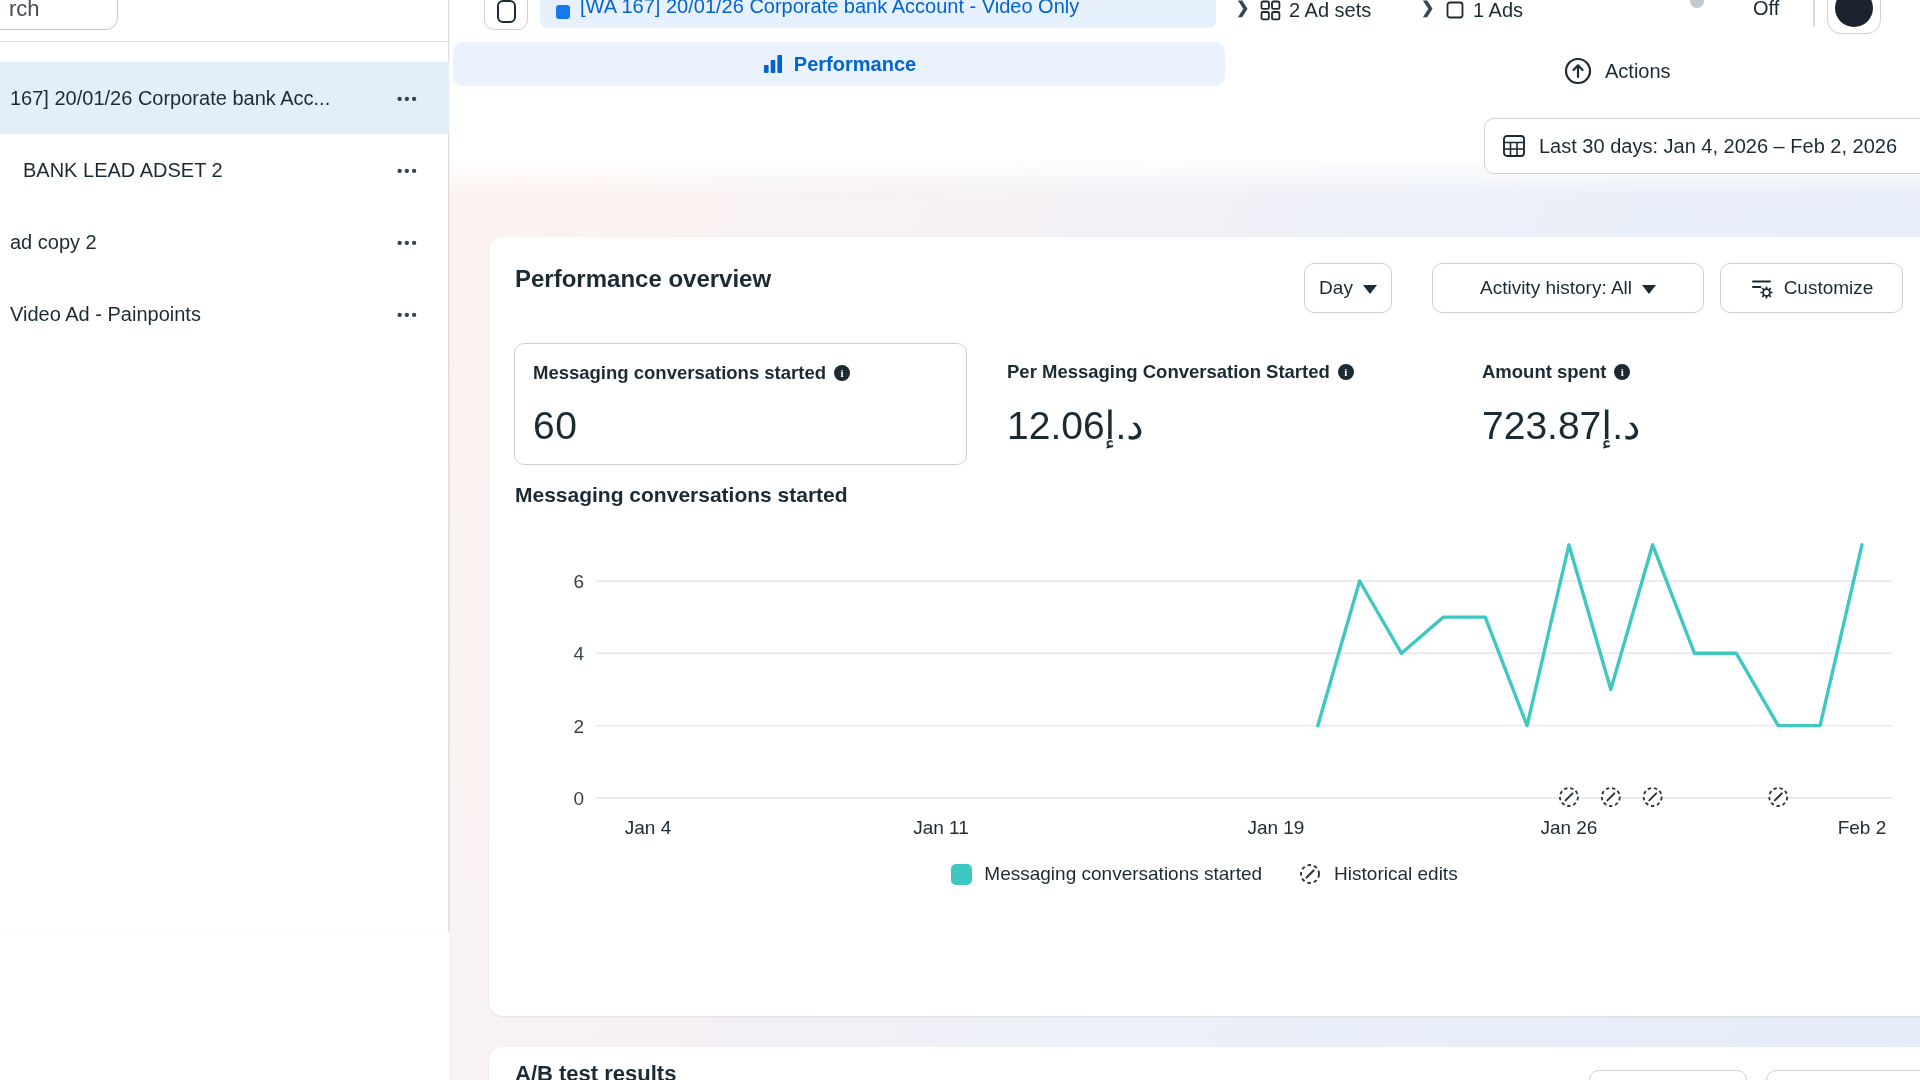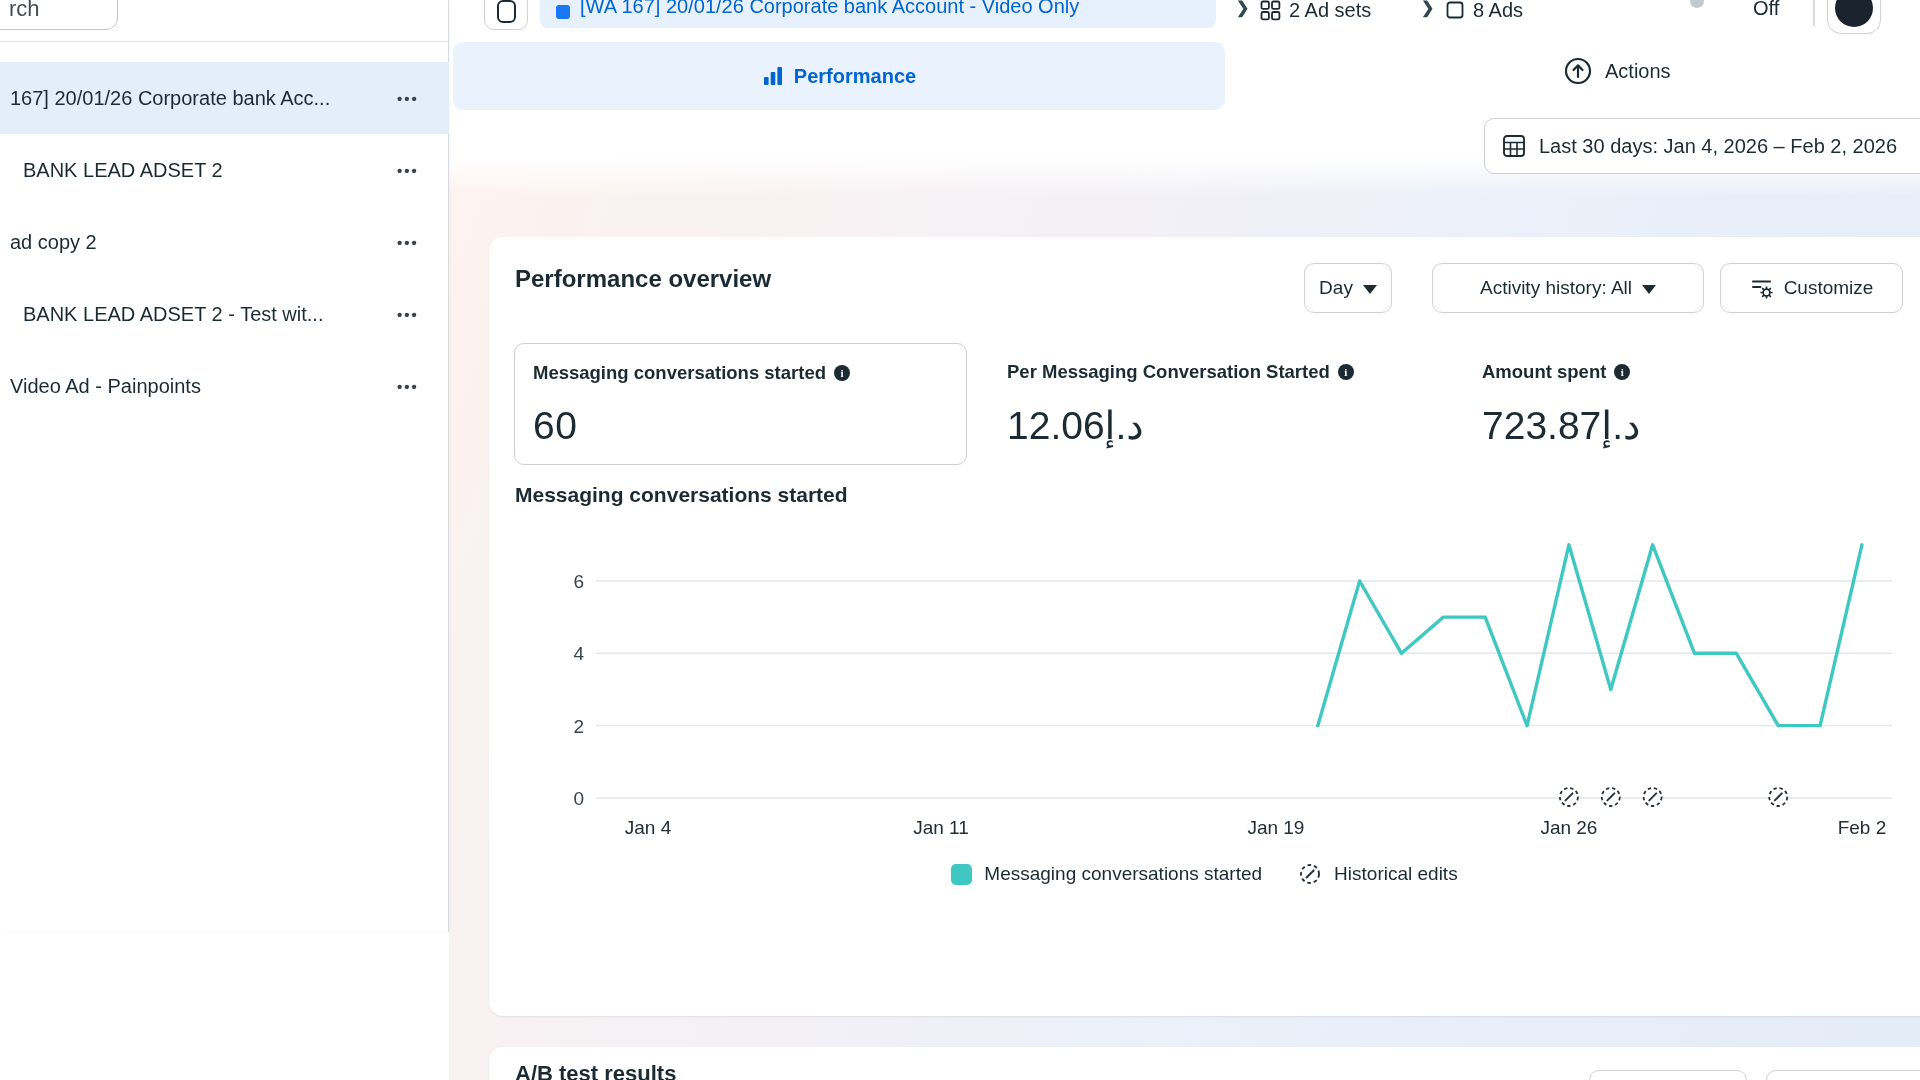--- a/index.html
+++ b/index.html
@@ -42,21 +42,21 @@
   .bc-item { z-index:8; display:flex; align-items:center; gap:8px; top:-6px; height:32px;
     font-size:20px; font-weight:500; color:#1c2b33; }
   .toggle-dot { left:1690px; top:-6px; width:14px; height:14px; border-radius:50%; background:#c4c9ce; z-index:8; }
   .off-label { left:1753px; top:-3px; font-size:20px; font-weight:500; z-index:8; }
   .tb-sep { left:1813px; top:-12px; width:1.5px; height:38px; background:#d8dce1; z-index:8; }
   .avatar-box { left:1827px; top:-20px; width:54px; height:54px; background:#fff;
     border:1.5px solid #ced0d4; border-radius:14px; z-index:8; display:flex; align-items:center; justify-content:center; }
   .avatar-circle { width:38px; height:38px; border-radius:50%; background:#1b242e; margin-top:2px; }
 
   
-  .perf-tab { left:453px; top:42px; width:772px; height:68px; background:#e9f2fd; border-radius:10px;
+  .perf-tab { left:453px; top:42px; width:772px; height:44px; background:#e9f2fd; border-radius:10px;
     display:flex; align-items:center; justify-content:center; gap:10px; z-index:5; cursor:pointer; }
   .perf-tab-label { font-size:20px; font-weight:700; color:#0064d1; }
   .actions-btn { left:1563px; top:42px; height:58px; display:flex; align-items:center; gap:12px; z-index:5; cursor:pointer; }
   .actions-label { font-size:20px; font-weight:400; }
   .date-btn { left:1484px; top:118px; width:470px; height:56px; background:#fff; border:1.5px solid #ced0d4;
     border-radius:10px; display:flex; align-items:center; gap:12px; padding:0 16px; z-index:5;
     font-size:20px; font-weight:500; white-space:nowrap; overflow:hidden; }
 
   
   .card { background:#fff; border-radius:14px; box-shadow:0 1px 2px rgba(0,0,0,.08); z-index:2; }
@@ -117,24 +117,20 @@
     </div>
     <div class="side-row">
       <span class="side-label ind1">BANK LEAD ADSET 2</span>
       <span class="dots-btn"></span>
     </div>
     <div class="side-row">
       <span class="side-label ind0">ad copy 2</span>
       <span class="dots-btn"></span>
     </div>
     <div class="side-row">
-      <span class="side-label ind1">BANK LEAD ADSET 2 - Test wit...</span>
-      <span class="dots-btn"></span>
-    </div>
-    <div class="side-row">
       <span class="side-label ind0">Video Ad - Painpoints</span>
       <span class="dots-btn"></span>
     </div>
   </div>
 </div>
 
 <div class="abs bookmark-box">
   <div class="bookmark-glyph"></div>
 </div>
 
@@ -150,21 +146,21 @@
     <rect x="1.5" y="12" width="7.4" height="7.4" rx="1.5" fill="none" stroke="#1c2b33" stroke-width="1.8"></rect>
     <rect x="12" y="12" width="7.4" height="7.4" rx="1.5" fill="none" stroke="#1c2b33" stroke-width="1.8"></rect>
   </svg>
   <span>2 Ad sets</span>
 </div>
 <span class="abs bc-chev" style="left:1421px;">❯</span>
 <div class="abs bc-item" style="left:1445px;">
   <svg width="20" height="20" viewBox="0 0 20 20">
     <rect x="2.5" y="2.5" width="15" height="15" rx="2.5" fill="none" stroke="#1c2b33" stroke-width="1.8"></rect>
   </svg>
-  <span>8 Ads</span>
+  <span>1 Ads</span>
 </div>
 
 <div class="abs toggle-dot"></div>
 <span class="abs off-label">Off</span>
 <div class="abs tb-sep"></div>
 <div class="abs avatar-box">
   <div class="avatar-circle"></div>
 </div>
 
 <div class="abs perf-tab">

